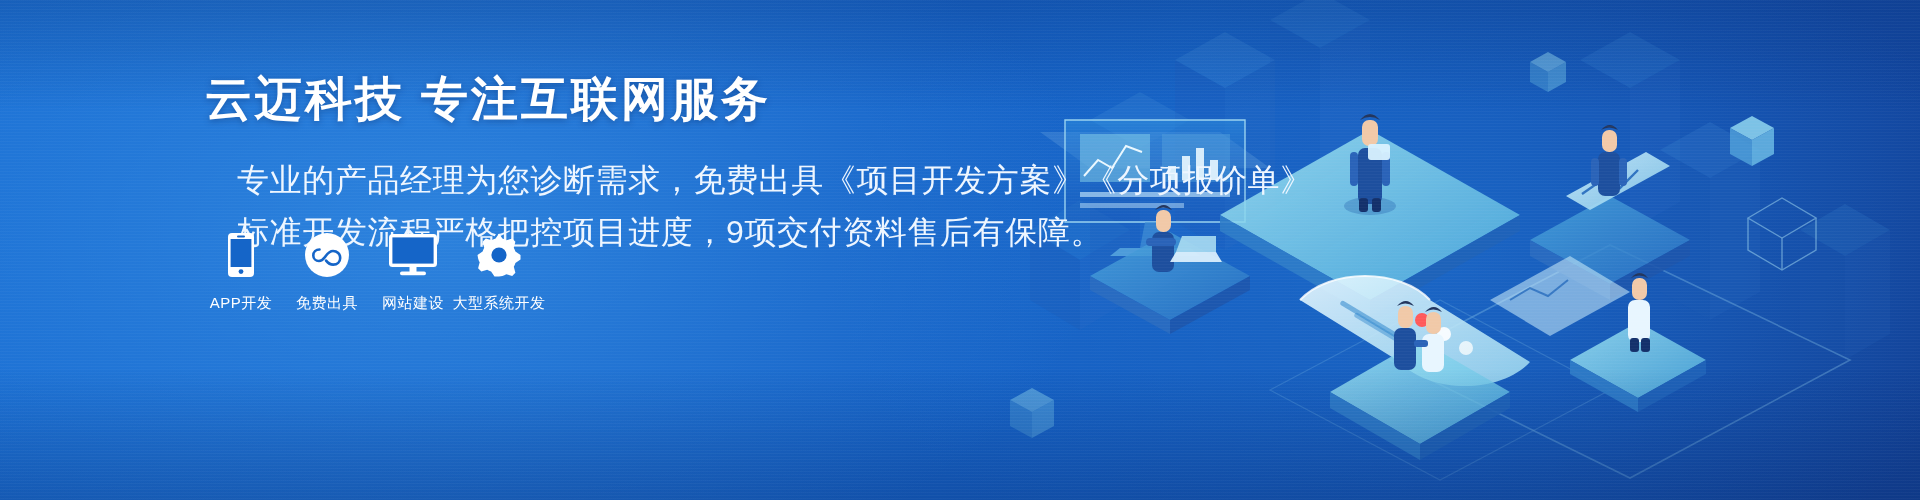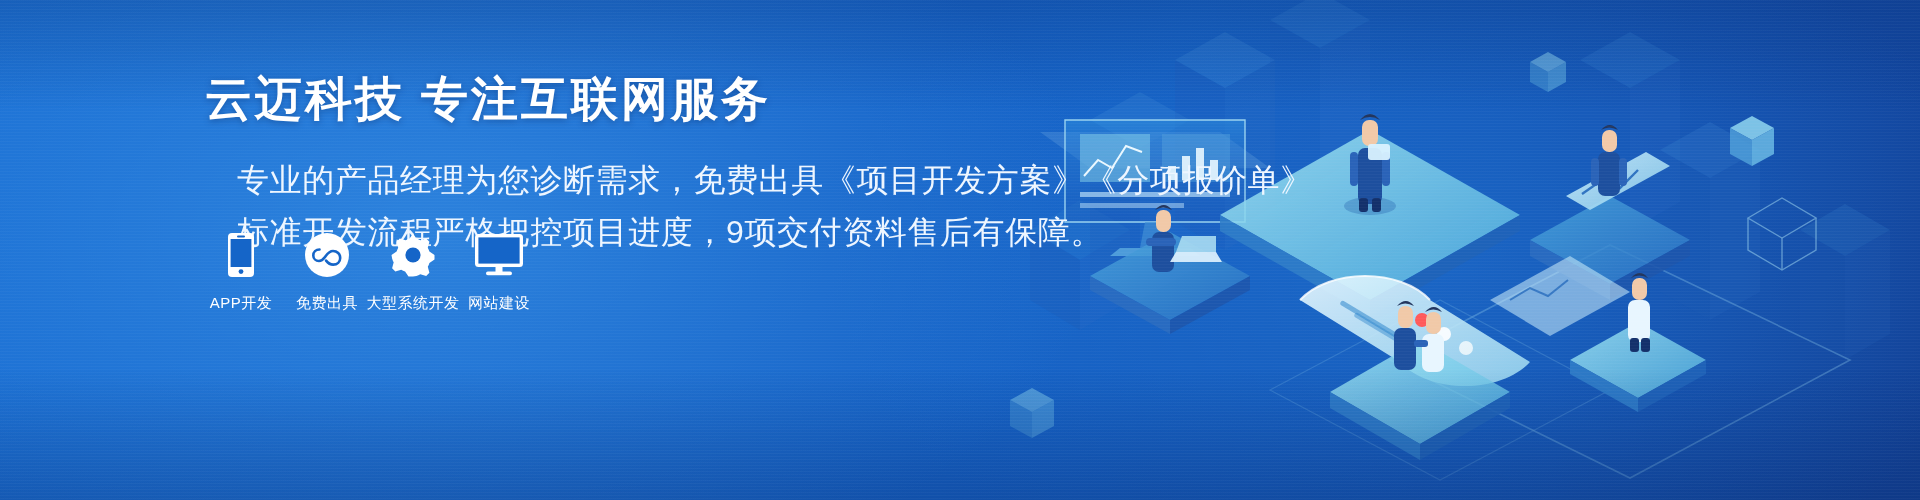--- a/index.html
+++ b/index.html
@@ -320,34 +320,34 @@
           <circle cx="22" cy="22" r="22" fill="#ffffff"></circle>
           <path d="M14.5 16.5c-3.6 0-6.2 2.6-6.2 5.9s2.6 5.6 5.6 5.6c2.6 0 4.4-1.7 6.1-4 2-2.7 4-6 8-6 4.2 0 7.2 3 7.2 6.9 0 3.9-3 6.7-7 6.7-3.3 0-5.5-1.9-7.1-4" fill="none" stroke="#1565c8" stroke-width="2.6" stroke-linecap="round"></path>
         </svg>
       </span>
       <span class="svc-label">免费出具</span>
     </div>
 
 
     <div class="service">
       <span class="svc-icon">
-        <svg width="44" height="44" viewBox="0 0 44 44">
-          <path d="M22 0.5l3.4 5.1a17 17 0 013.9 1.6l5.9-1.6 3.2 3.2-1.6 5.9a17 17 0 011.6 3.9l5.1 3.4-0 4.5-5.1 3.4a17 17 0 01-1.6 3.9l1.6 5.9-3.2 3.2-5.9-1.6a17 17 0 01-3.9 1.6L22 43.5l-4.5 0-3.4-5.1a17 17 0 01-3.9-1.6l-5.9 1.6-3.2-3.2 1.6-5.9a17 17 0 01-1.6-3.9L0.5 22l0-0 5.1-3.4a17 17 0 011.6-3.9L5.6 8.8l3.2-3.2 5.9 1.6a17 17 0 013.9-1.6L22 0.5z" fill="#ffffff"></path>
-          <circle cx="22" cy="22" r="7.6" fill="#1565c8"></circle>
-        </svg>
-      </span>
-      <span class="svc-label">大型系统开发</span>
-    </div>
-
-    <div class="service">
-      <span class="svc-icon">
         <svg width="48" height="42" viewBox="0 0 48 42">
           <rect x="0" y="0" width="48" height="33" rx="3.5" fill="#ffffff"></rect>
           <rect x="3.4" y="3.4" width="41.2" height="26.2" fill="#1565c8"></rect>
           <rect x="20.5" y="32" width="7" height="6" fill="#ffffff"></rect>
           <rect x="11" y="37.6" width="26" height="3.6" rx="1.8" fill="#ffffff"></rect>
         </svg>
       </span>
       <span class="svc-label">网站建设</span>
     </div>
 
+    <div class="service">
+      <span class="svc-icon">
+        <svg width="44" height="44" viewBox="0 0 44 44">
+          <path d="M22 0.5l3.4 5.1a17 17 0 013.9 1.6l5.9-1.6 3.2 3.2-1.6 5.9a17 17 0 011.6 3.9l5.1 3.4-0 4.5-5.1 3.4a17 17 0 01-1.6 3.9l1.6 5.9-3.2 3.2-5.9-1.6a17 17 0 01-3.9 1.6L22 43.5l-4.5 0-3.4-5.1a17 17 0 01-3.9-1.6l-5.9 1.6-3.2-3.2 1.6-5.9a17 17 0 01-1.6-3.9L0.5 22l0-0 5.1-3.4a17 17 0 011.6-3.9L5.6 8.8l3.2-3.2 5.9 1.6a17 17 0 013.9-1.6L22 0.5z" fill="#ffffff"></path>
+          <circle cx="22" cy="22" r="7.6" fill="#1565c8"></circle>
+        </svg>
+      </span>
+      <span class="svc-label">大型系统开发</span>
+    </div>
+
   </div>
 </div>
 
 </body></html>

